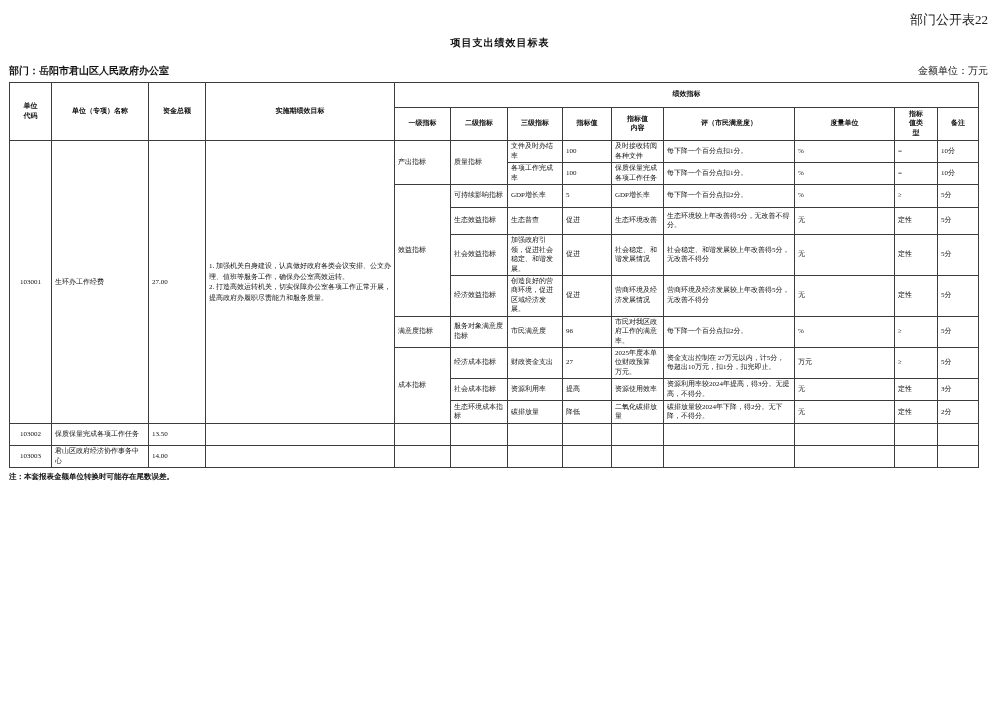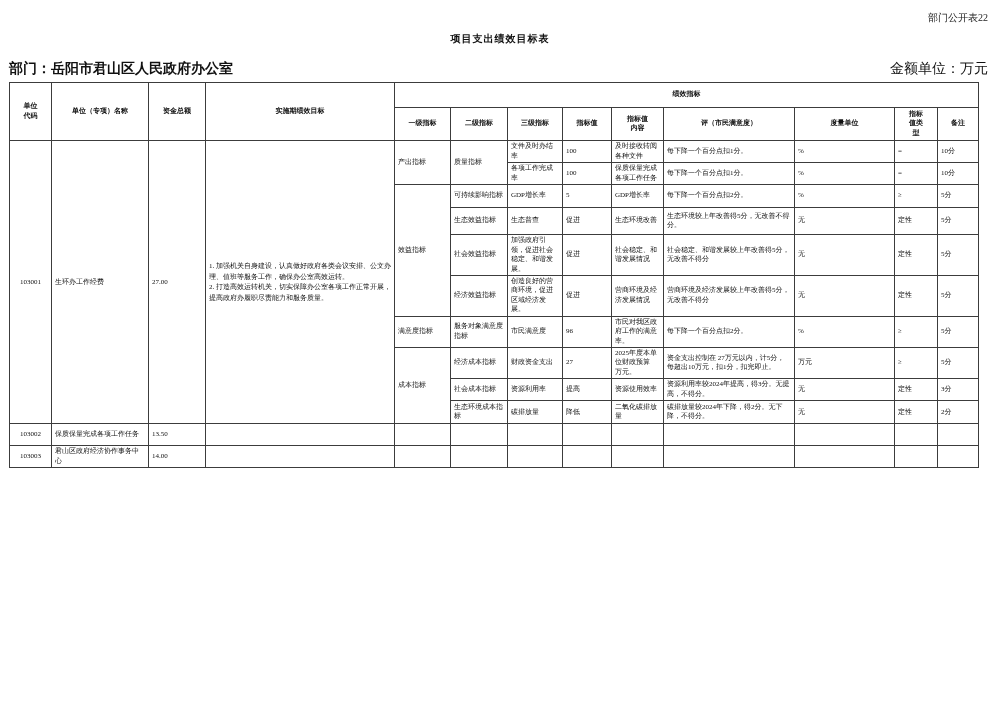--- a/index.html
+++ b/index.html
@@ -10,37 +10,37 @@
     height: 723px;
     margin: 0 auto;
     background: #ffffff;
     font-family: "Liberation Serif", "DejaVu Serif", serif;
     color: #111111;
     overflow: hidden;
   }
   .corner {
     text-align: right;
     padding: 11px 12px 0 0;
-    font-size: 10px;
+    font-size: 13px;
     color: #222;
   }
   .title {
     text-align: center;
     margin-top: 7px;
     font-size: 10px;
     font-weight: bold;
     letter-spacing: 1px;
   }
   .meta-row {
     display: flex;
     justify-content: space-between;
     align-items: flex-end;
     padding: 0 12px 0 9px;
     margin-top: 14px;
-    font-size: 14px;
+    font-size: 10px;
   }
   .meta-left { font-weight: bold; }
   .meta-right { font-weight: normal; }
   table.report {
     border-collapse: collapse;
     table-layout: fixed;
     margin: 4px 0 0 9px;
     width: 969px;
     font-size: 7px;
     line-height: 1.35;
@@ -265,14 +265,15 @@
         <td></td>
         <td></td>
         <td></td>
         <td></td>
         <td></td>
         <td></td>
       </tr>
     </tbody>
   </table>
 
+  <div class="footnote">注：本套报表金额单位转换时可能存在尾数误差。</div>
 
 </div>
 
 </body></html>

